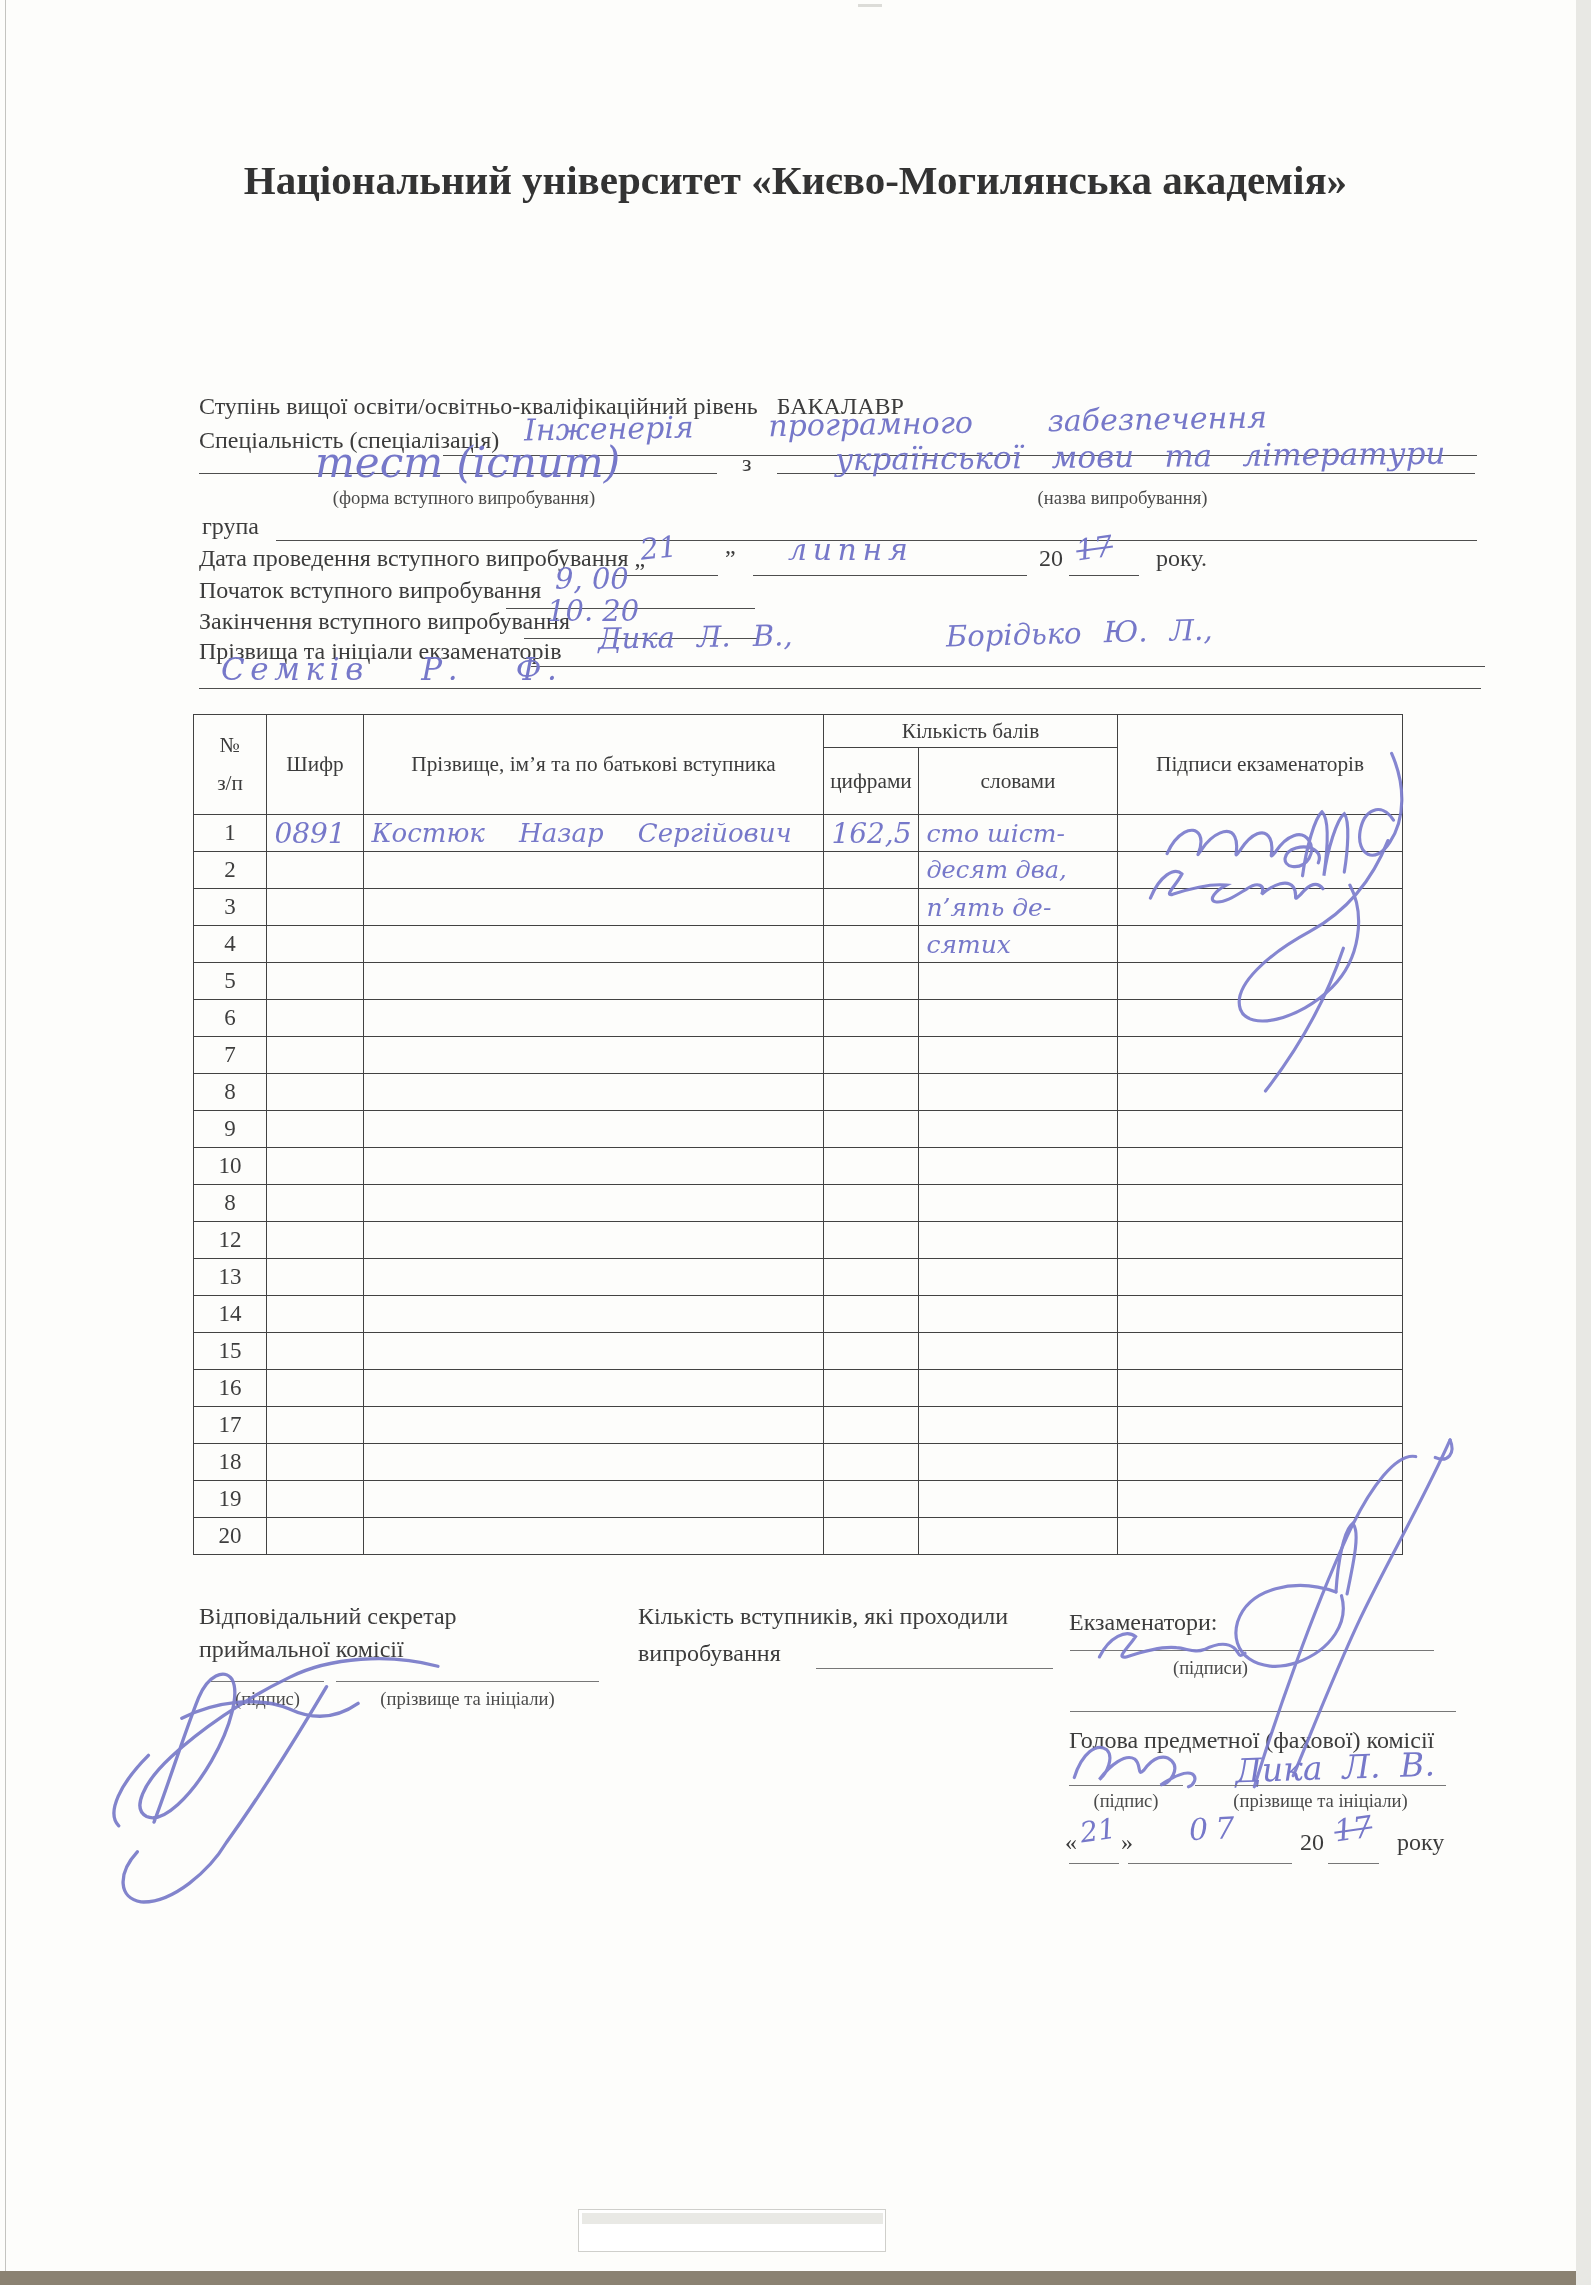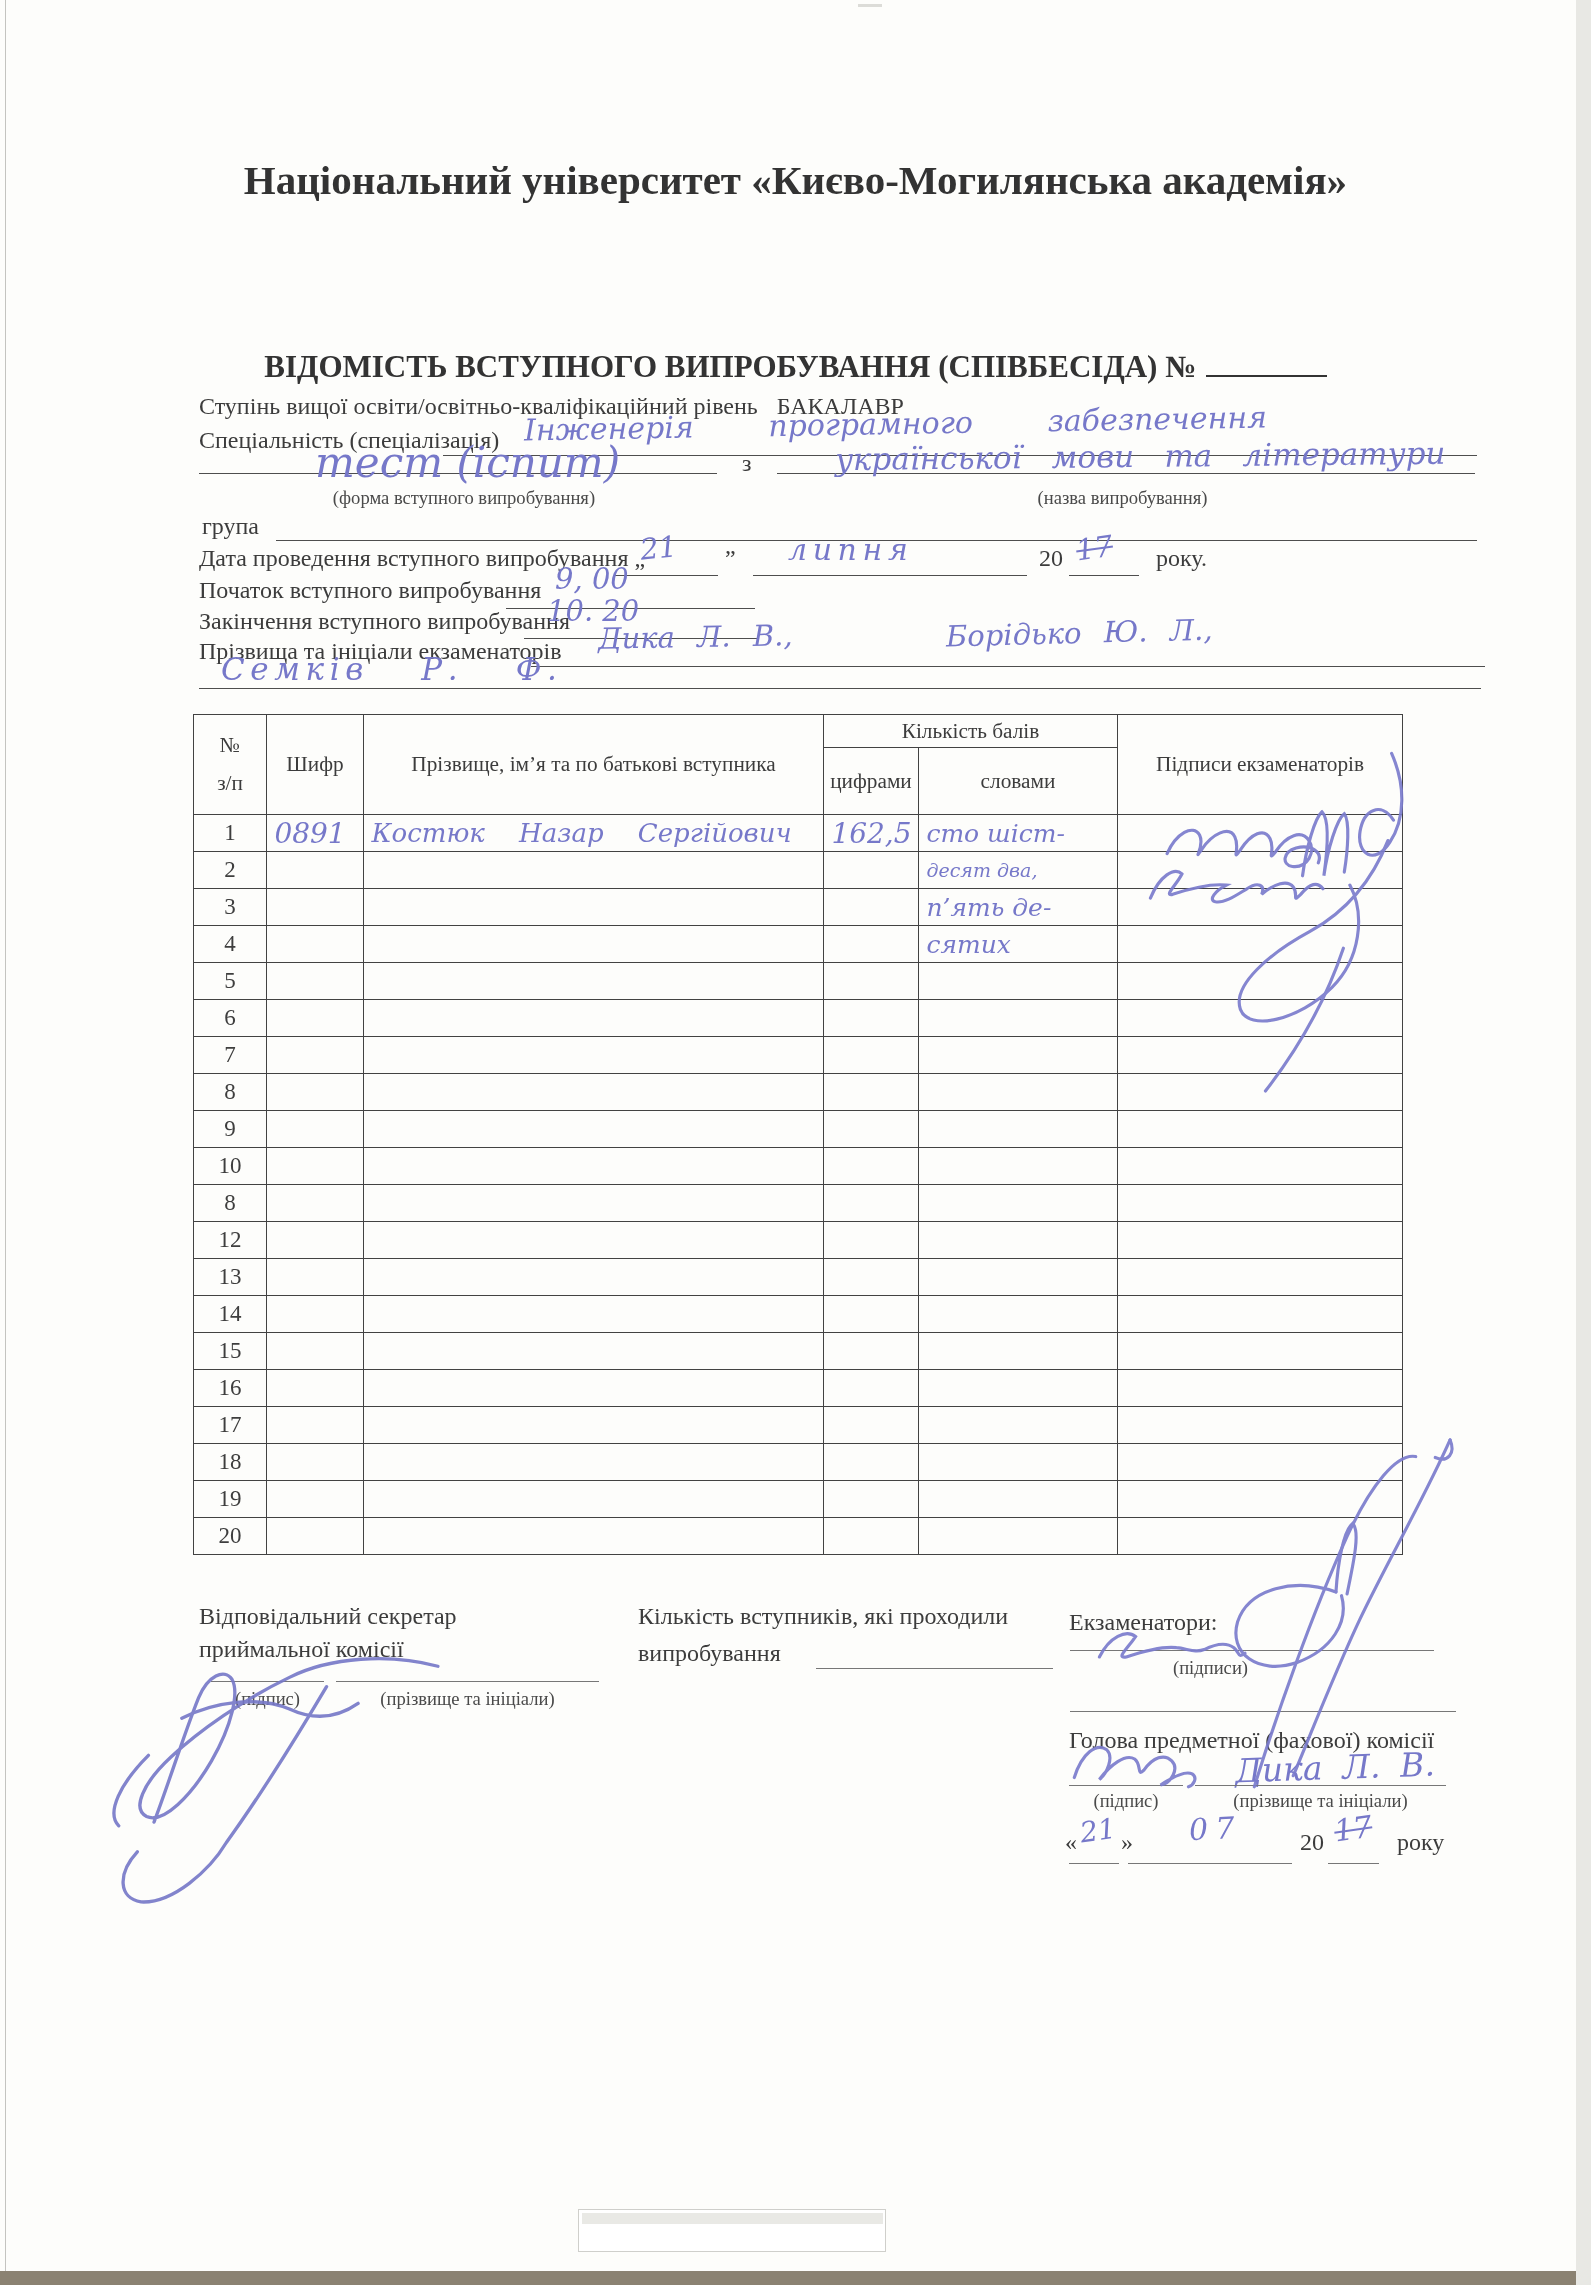--- a/index.html
+++ b/index.html
@@ -34,23 +34,20 @@
 
   <div class="abs edge-left"></div>
   <div class="abs top-mark"></div>
   <div class="abs bottom-box"></div>
   <div class="abs bottom-box-band"></div>
   <div class="abs bottom-strip"></div>
 
   <div class="abs center" style="left:100px;top:156px;width:1391px;font-size:41px;font-weight:bold;color:#333;">Національний університет «Києво-Могилянська академія»</div>
 
 
-  <div class="abs center" style="left:100px;top:349px;width:1391px;font-size:31px;font-weight:bold;color:#333;">
-    <span>ВІДОМІСТЬ ВСТУПНОГО ВИПРОБУВАННЯ (СПІВБЕСІДА) №</span><span style="display:inline-block;width:121px;border-bottom:2.8px solid #333;margin-left:9.3px;"></span>
-  </div>
 
   <div class="abs lbl" style="left:199px;top:393px;">
     <span>Ступінь вищої освіти/освітньо-кваліфікаційний рівень</span>
     <span style="margin-left:13px;">БАКАЛАВР</span>
   </div>
 
   <div class="abs lbl" style="left:199px;top:427px;">Спеціальність (спеціалізація)</div>
   <div class="abs ul" style="left:443px;top:455px;width:1034px;"></div>
   <div class="abs hw" style="left:524px;top:406px;font-size:30px;word-spacing:65px;transform:rotate(-1deg);">Інженерія  програмного  забезпечення</div>
 
@@ -125,21 +122,21 @@
             <td class="hw-cell" style="font-size: 26px; word-spacing: 26px;">Костюк Назар  Сергійович</td>
             <td class="hw-cell" style="font-size: 28px; padding-left: 3.7px;">162,5</td>
             <td class="hw-cell" style="font-size: 25px;">сто шіст-</td>
             <td></td>
           </tr>
           <tr>
             <td class="c-num">2</td>
             <td class="hw-cell" style="font-size: 28px;"></td>
             <td class="hw-cell" style="font-size: 26px; word-spacing: 26px;"></td>
             <td class="hw-cell" style="font-size: 28px; padding-left: 3.7px;"></td>
-            <td class="hw-cell" style="font-size: 19px;">десят два,</td>
+            <td class="hw-cell" style="font-size: 24px;">десят два,</td>
             <td></td>
           </tr>
           <tr>
             <td class="c-num">3</td>
             <td class="hw-cell" style="font-size: 28px;"></td>
             <td class="hw-cell" style="font-size: 26px; word-spacing: 26px;"></td>
             <td class="hw-cell" style="font-size: 28px; padding-left: 3.7px;"></td>
             <td class="hw-cell" style="font-size: 25px;">п’ять де-</td>
             <td></td>
           </tr>

